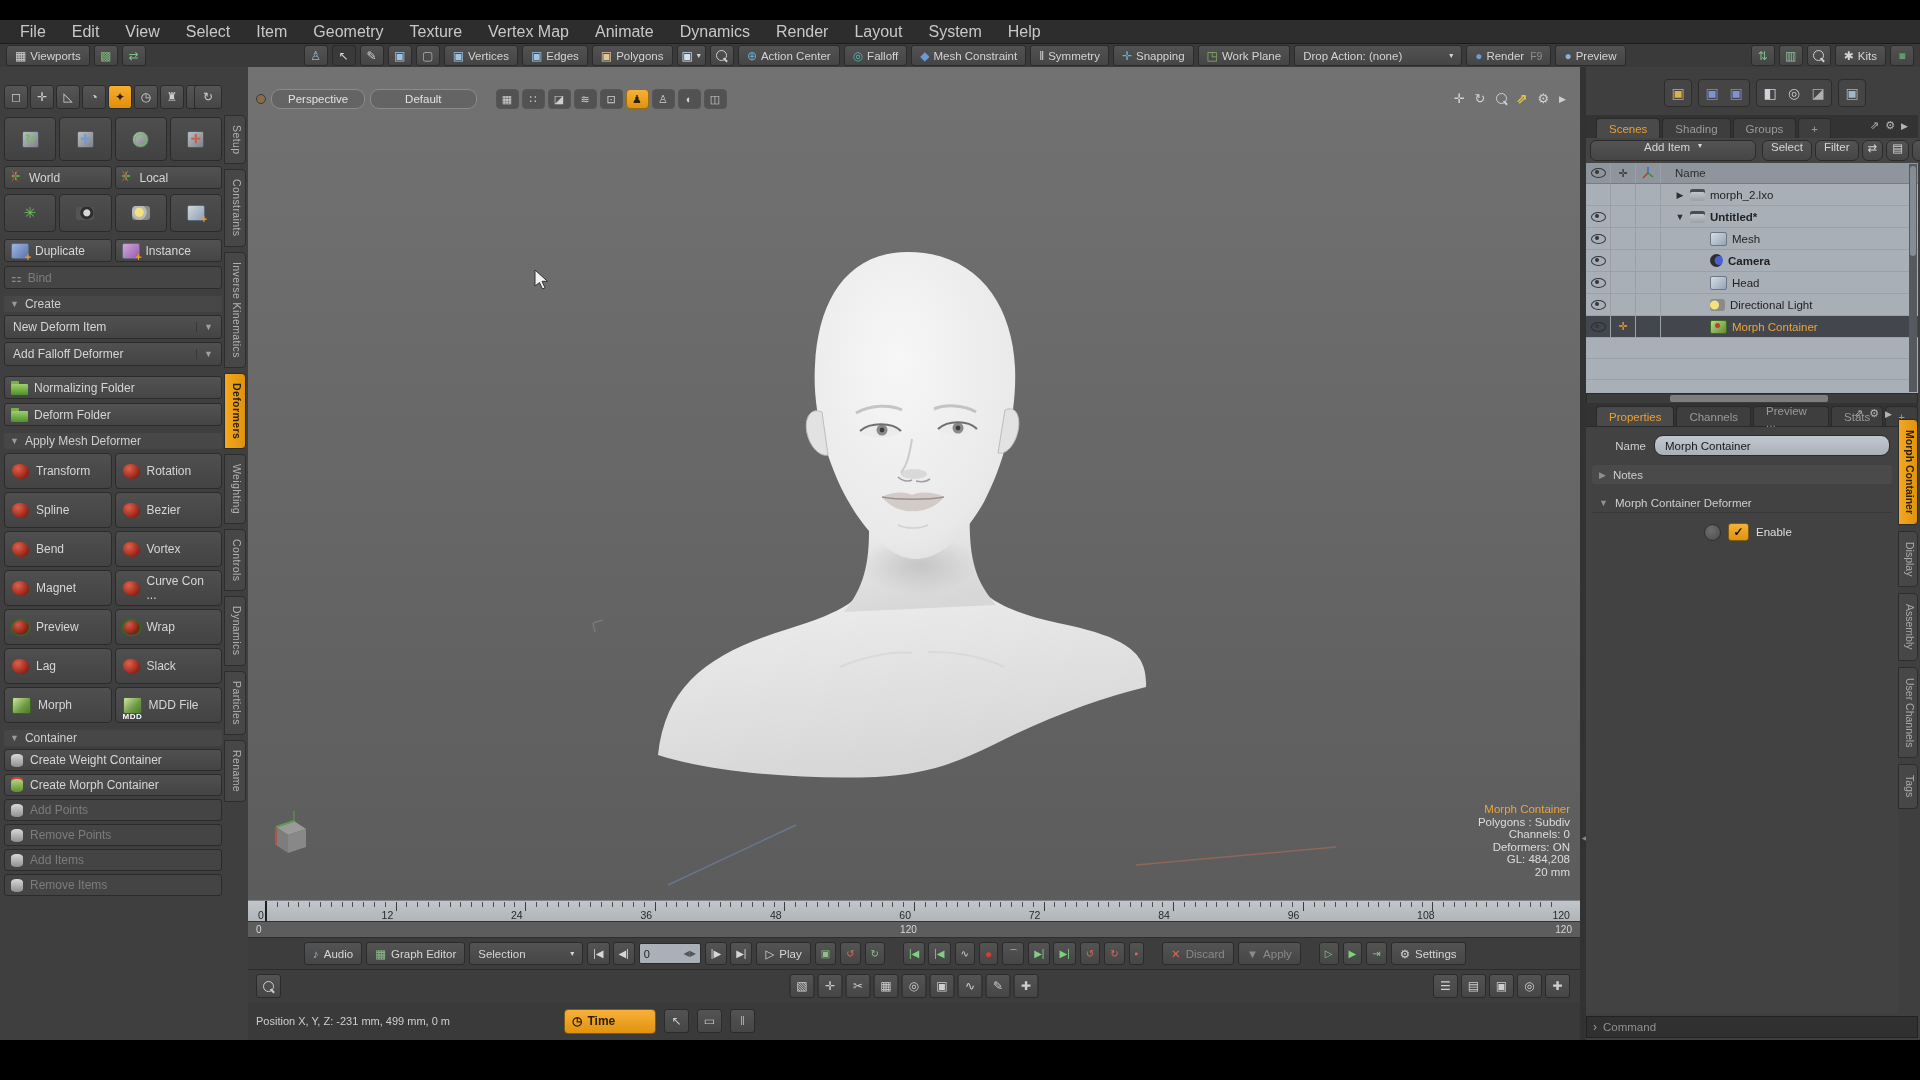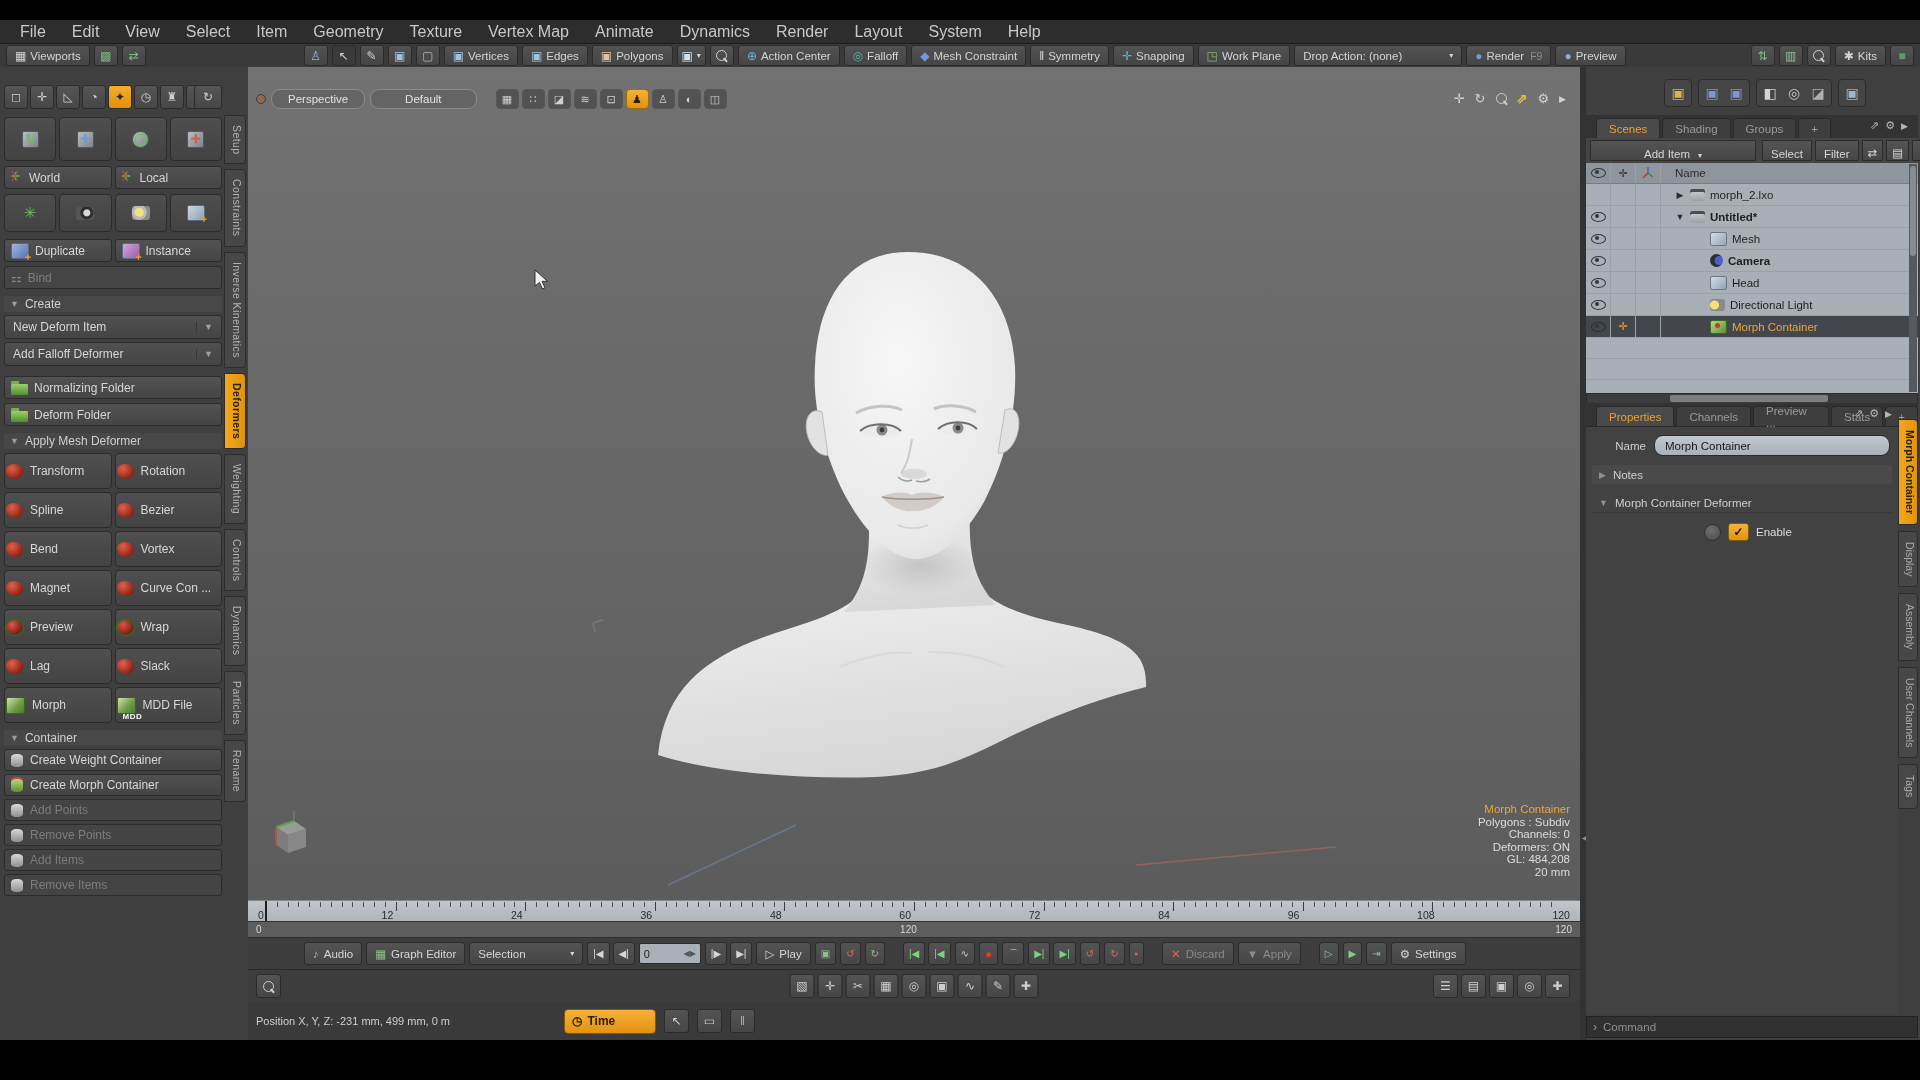--- a/index.html
+++ b/index.html
@@ -52,21 +52,21 @@
   .sechdr{height:16px;margin-top:7px;border-radius:2px;background:#474747;display:flex;align-items:center;gap:6px;
           padding:0 6px;color:#cfcfcf;font-size:12px;}
   .sechdr .tri{color:#9a9a9a;font-size:9px;}
   .dropbtn{height:22px;margin-top:3px;border-radius:3px;background:linear-gradient(#505050,#444);border:1px solid #2b2b2b;
            display:flex;align-items:center;padding:0 8px;color:#d6d6d6;font-size:12px;}
   .dropbtn .caret{margin-left:auto;border-left:1px solid #383838;padding-left:7px;color:#9f9f9f;font-size:9px;}
   .icon-folder{position:relative;width:17px;height:11px;background:linear-gradient(#9fd06a,#4f8f2f);border-radius:1px;margin-top:3px;}
   .icon-folder::before{content:"";position:absolute;left:0;top:-3px;width:8px;height:3px;background:#77b04a;border-radius:1px 1px 0 0;}
   .defgrid{display:grid;grid-template-columns:1fr 1fr;gap:3px;margin-top:4px;}
   .defbtn{height:34px;border-radius:4px;background:linear-gradient(#4f4f4f,#434343);border:1px solid #2b2b2b;
-          display:flex;align-items:center;gap:7px;padding:0 1px;color:#d6d6d6;font-size:12px;position:relative;}
+          display:flex;align-items:center;gap:7px;padding:0 7px;color:#d6d6d6;font-size:12px;position:relative;}
   .blob{width:17px;height:15px;background:radial-gradient(circle at 35% 30%,#e0604c,#8e1f12 75%);
         border-radius:45% 55% 50% 60%;flex:none;}
   .blobdots{width:17px;height:15px;background:radial-gradient(circle at 35% 30%,#d8574a,#7e1c10 70%);
         border-radius:50%;flex:none;box-shadow:0 0 0 1.5px #2f6b22, inset 0 0 2px #2f6b22;}
   .gcube{width:17px;height:15px;background:linear-gradient(135deg,#cfe5a0,#6c9a44 60%,#4d7a2c);border:1px solid #3d6322;border-radius:2px;flex:none;}
   .defsub{position:absolute;left:7px;bottom:1px;font-size:8px;font-weight:bold;color:#fff;letter-spacing:.5px;}
   .ctrbtn{height:20px;margin-top:3px;border-radius:3px;background:linear-gradient(#505050,#444);border:1px solid #2b2b2b;
           display:flex;align-items:center;gap:7px;padding:0 6px;color:#d6d6d6;font-size:12px;}
   .ctrbtn.dis{color:#7c7c7c;background:#444;}
   .cyl{width:12px;height:13px;background:linear-gradient(#d8d8d8,#8f8f8f);border-radius:5px/3px;flex:none;}
@@ -141,22 +141,22 @@
   .kicon{width:22px;height:22px;border-radius:3px;display:flex;align-items:center;justify-content:center;font-size:14px;}
   
   .tabsrow{position:absolute;left:6px;right:2px;display:flex;align-items:flex-end;gap:2px;height:23px;background:#333;
            border-bottom:1px solid #2a2a2a;padding-left:10px;}
   .tab{height:19px;padding:0 12px;border-radius:4px 4px 0 0;background:#3e3e3e;border:1px solid #2a2a2a;border-bottom:none;
        color:#9a9a9a;font-size:11.5px;display:flex;align-items:center;}
   .tab.active{background:#4a4a4a;color:#eca030;}
   .tabs-end{margin-left:auto;display:flex;gap:6px;align-items:center;color:#b5b5b5;font-size:11px;padding-right:4px;}
   .scn-btnrow{position:absolute;left:6px;right:2px;top:71px;height:25px;background:#444;display:flex;align-items:center;gap:3px;padding:2px 4px;box-sizing:border-box;}
   .scn-add{flex:0 0 148px;}
-  .dropmini{height:19px;border-radius:1px;background:linear-gradient(#535353,#464646);border:1px solid #2b2b2b;color:#d6d6d6;
-            font-size:11.5px;display:flex;align-items:flex-end;justify-content:center;gap:8px;padding:0 8px;}
+  .dropmini{height:19px;border-radius:6px;background:linear-gradient(#535353,#464646);border:1px solid #2b2b2b;color:#d6d6d6;
+            font-size:11.5px;display:flex;align-items:flex-start;justify-content:center;gap:8px;padding:0 8px;}
   
   .tree{position:absolute;left:6px;right:2px;top:96px;height:230px;background:#a9afb7;overflow:hidden;}
   .thead{height:20px;background:#8f959d;border-bottom:1px solid #777d85;display:flex;align-items:center;color:#2e2e2e;}
   .tcell{width:25px;flex:none;display:flex;align-items:center;justify-content:center;border-right:1px solid #99a0a8;height:100%;box-sizing:border-box;}
   .tname{padding-left:14px;font-size:11.5px;color:#2e2e2e;}
   .trow{height:21px;display:flex;align-items:center;border-bottom:1px solid #9aa0a8;background:#a9afb7;font-size:11.5px;color:#1f1f1f;}
   .trow.sel{background:#43474d;color:#f0a335;}
   .eye-icon{width:13px;height:8px;border:1.5px solid #33363a;border-radius:50%;position:relative;visibility:hidden;}
   .eye-icon::after{content:"";position:absolute;left:3.5px;top:1px;width:4px;height:4px;border-radius:50%;background:#33363a;}
   .eye-icon.show{visibility:visible;}

